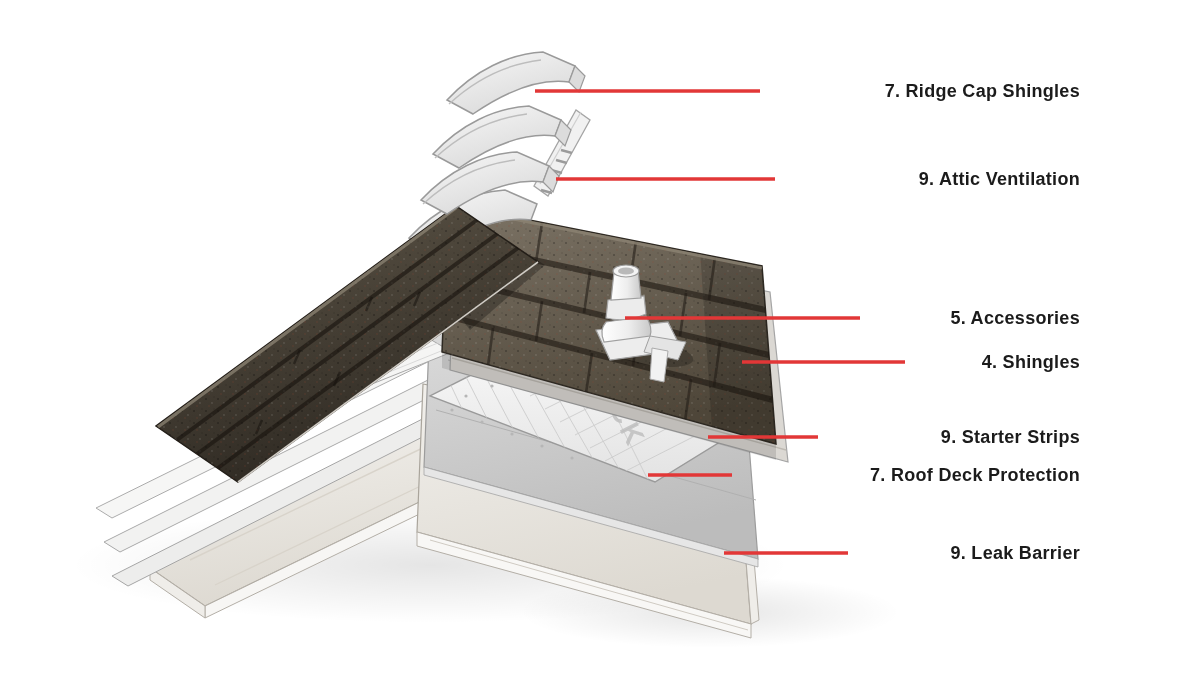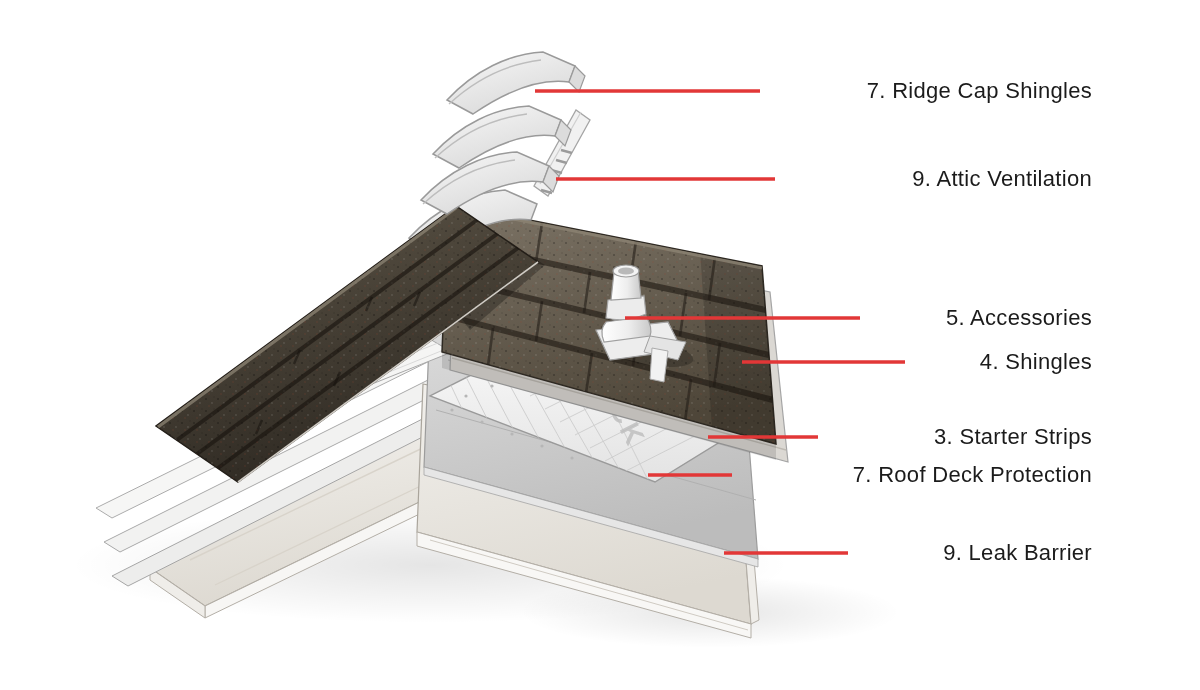--- a/index.html
+++ b/index.html
@@ -2,24 +2,24 @@
 <html style="--leader-line: #e23737; --label-text: #1b1b1b; --shingle-dark: #4e4639; --shingle-light: #7d7466; --sheet-white: #f4f4f4; --leak-barrier-gray: #c7c7c7; --wood-deck: #ecebe6;"><head>
 <meta charset="utf-8">
 <style>
   html,body{margin:0;padding:0;background:#ffffff;}
   body{width:1200px;height:690px;position:relative;overflow:hidden;
        font-family:"Liberation Sans","DejaVu Sans",sans-serif;}
   .stage{position:absolute;inset:0;}
   svg{position:absolute;left:0;top:0;}
   .label{
     position:absolute;
-    right:108px;
+    right:120px;
     transform:translateY(-50%);
-    font-weight:normal;
-    font-size:22px;
+    font-weight:bold;
+    font-size:18px;
     letter-spacing:.3px;
     color:var(--label-text,#1b1b1b);
     white-space:nowrap;
   }
   .leader{stroke:var(--leader-line,#e23737);stroke-width:3.6;}
 </style>
 </head>
 <body style="background: rgb(255, 255, 255);">
 
 <div class="stage">
@@ -264,18 +264,18 @@
     <line class="leader" x1="648" y1="475" x2="732" y2="475"></line>
     <line class="leader" x1="724" y1="553" x2="848" y2="553"></line>
   </g>
 </svg>
 
 <div>
   <div class="label" style="top:91px">7. Ridge Cap Shingles</div>
   <div class="label" style="top:179px">9. Attic Ventilation</div>
   <div class="label" style="top:318px">5. Accessories</div>
   <div class="label" style="top:362px">4. Shingles</div>
-  <div class="label" style="top:437px">3. Starter Strips</div>
+  <div class="label" style="top:437px">9. Starter Strips</div>
   <div class="label" style="top:475px">7. Roof Deck Protection</div>
   <div class="label" style="top:553px">9. Leak Barrier</div>
 </div>
 
 </div>
 
 </body></html>

